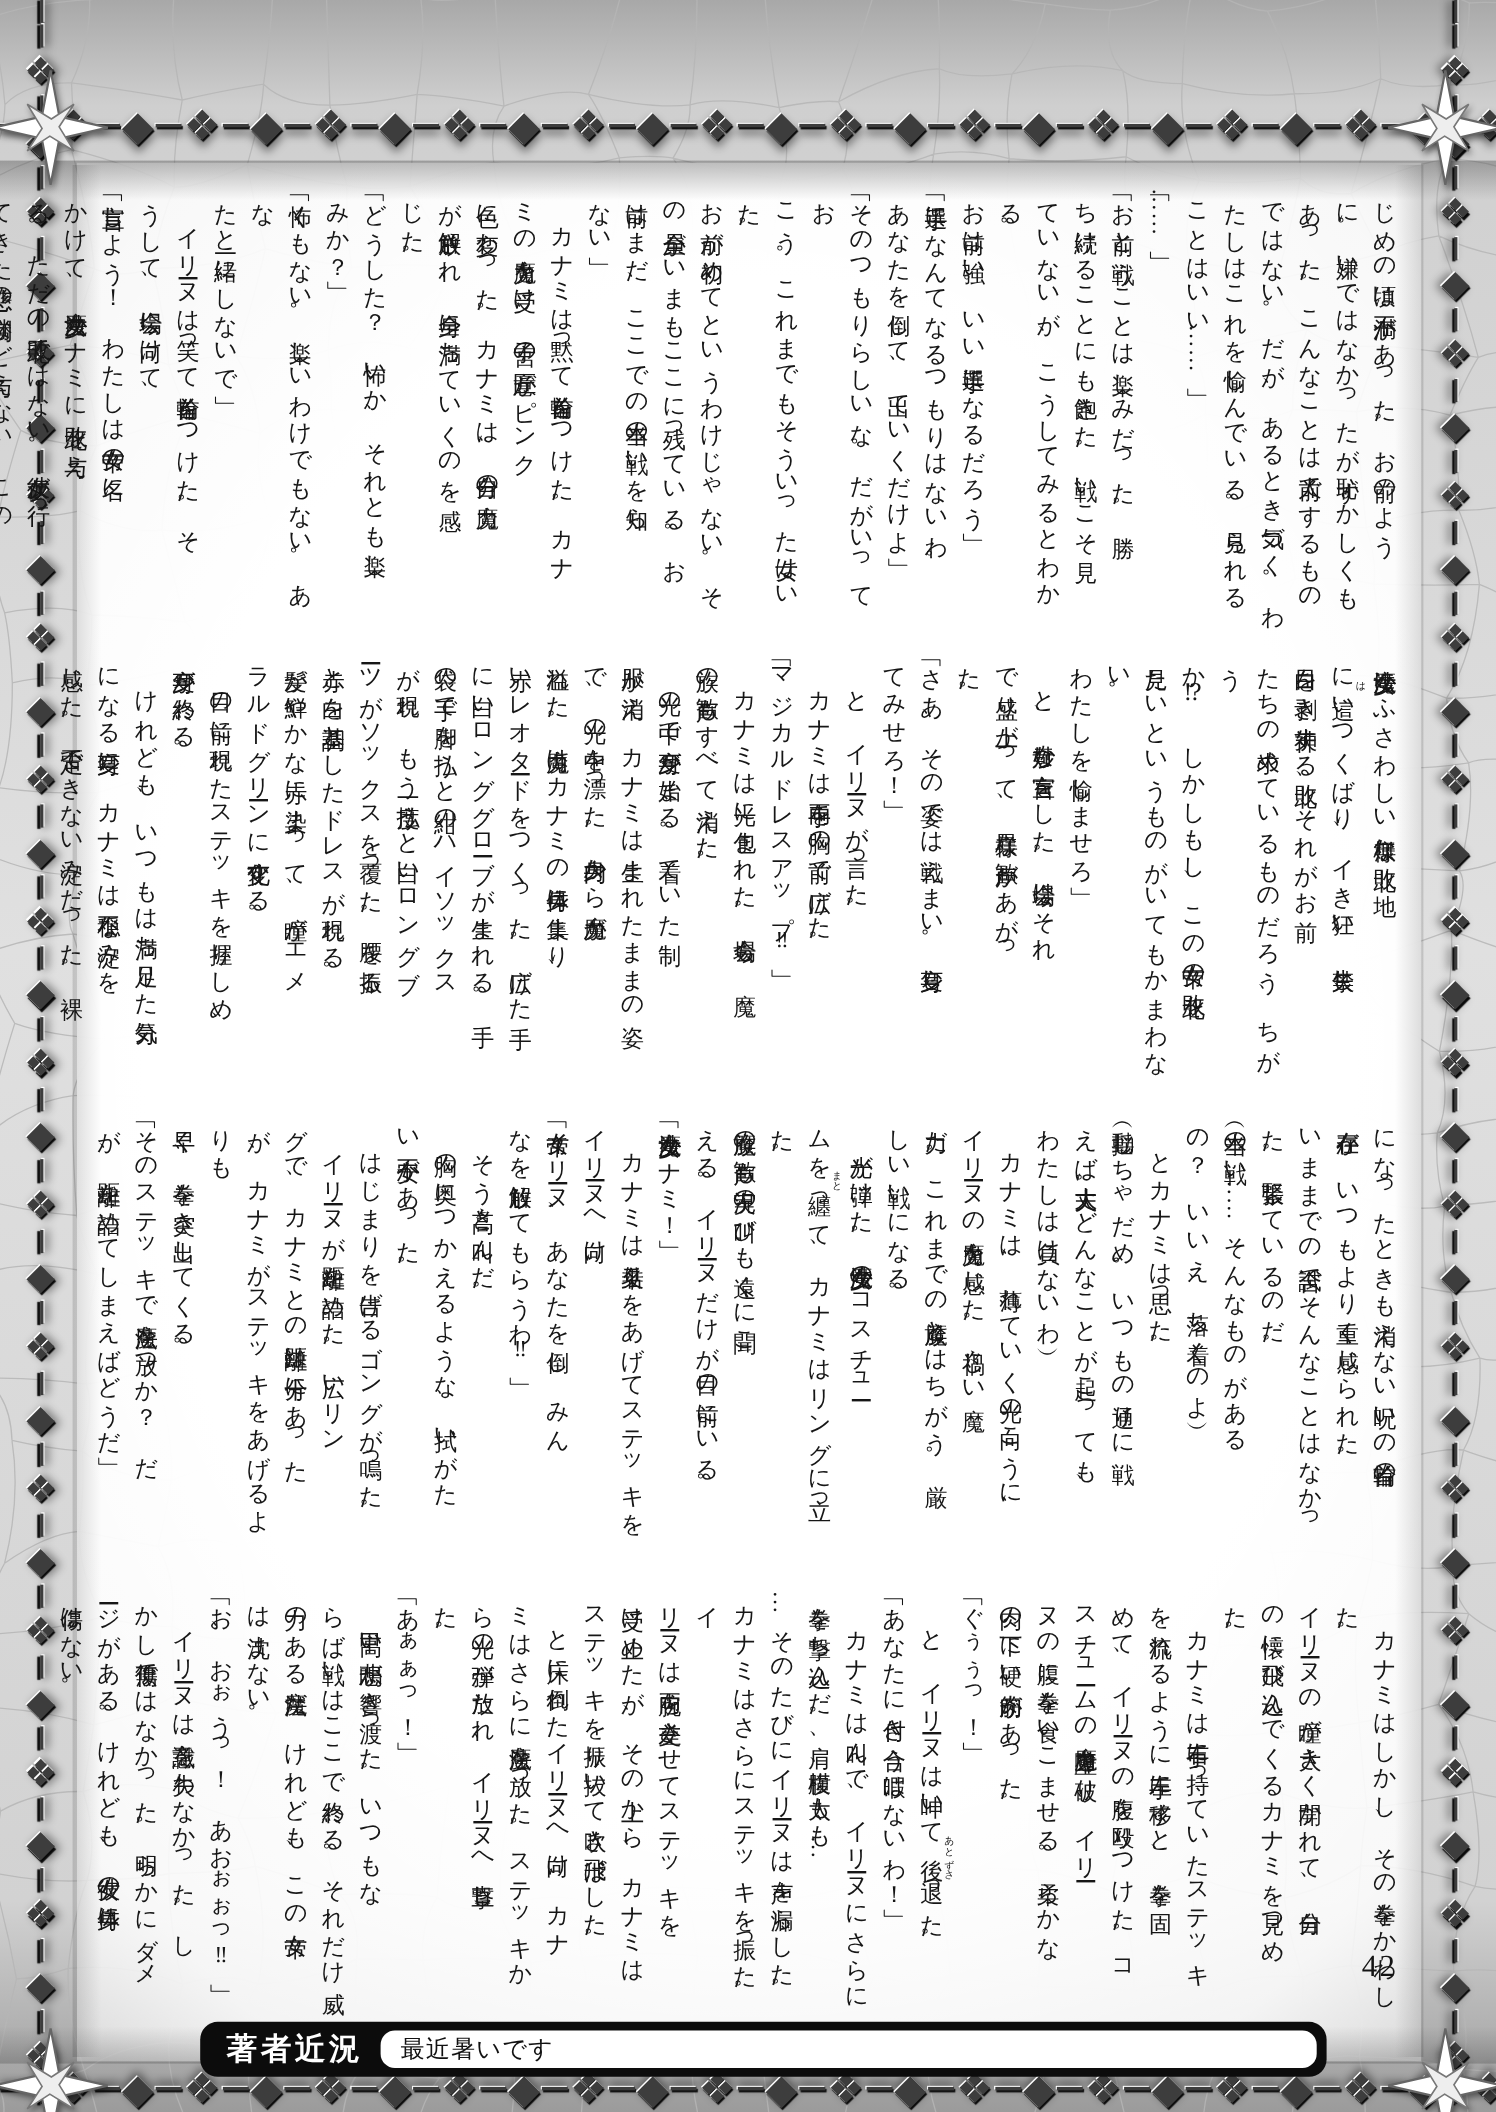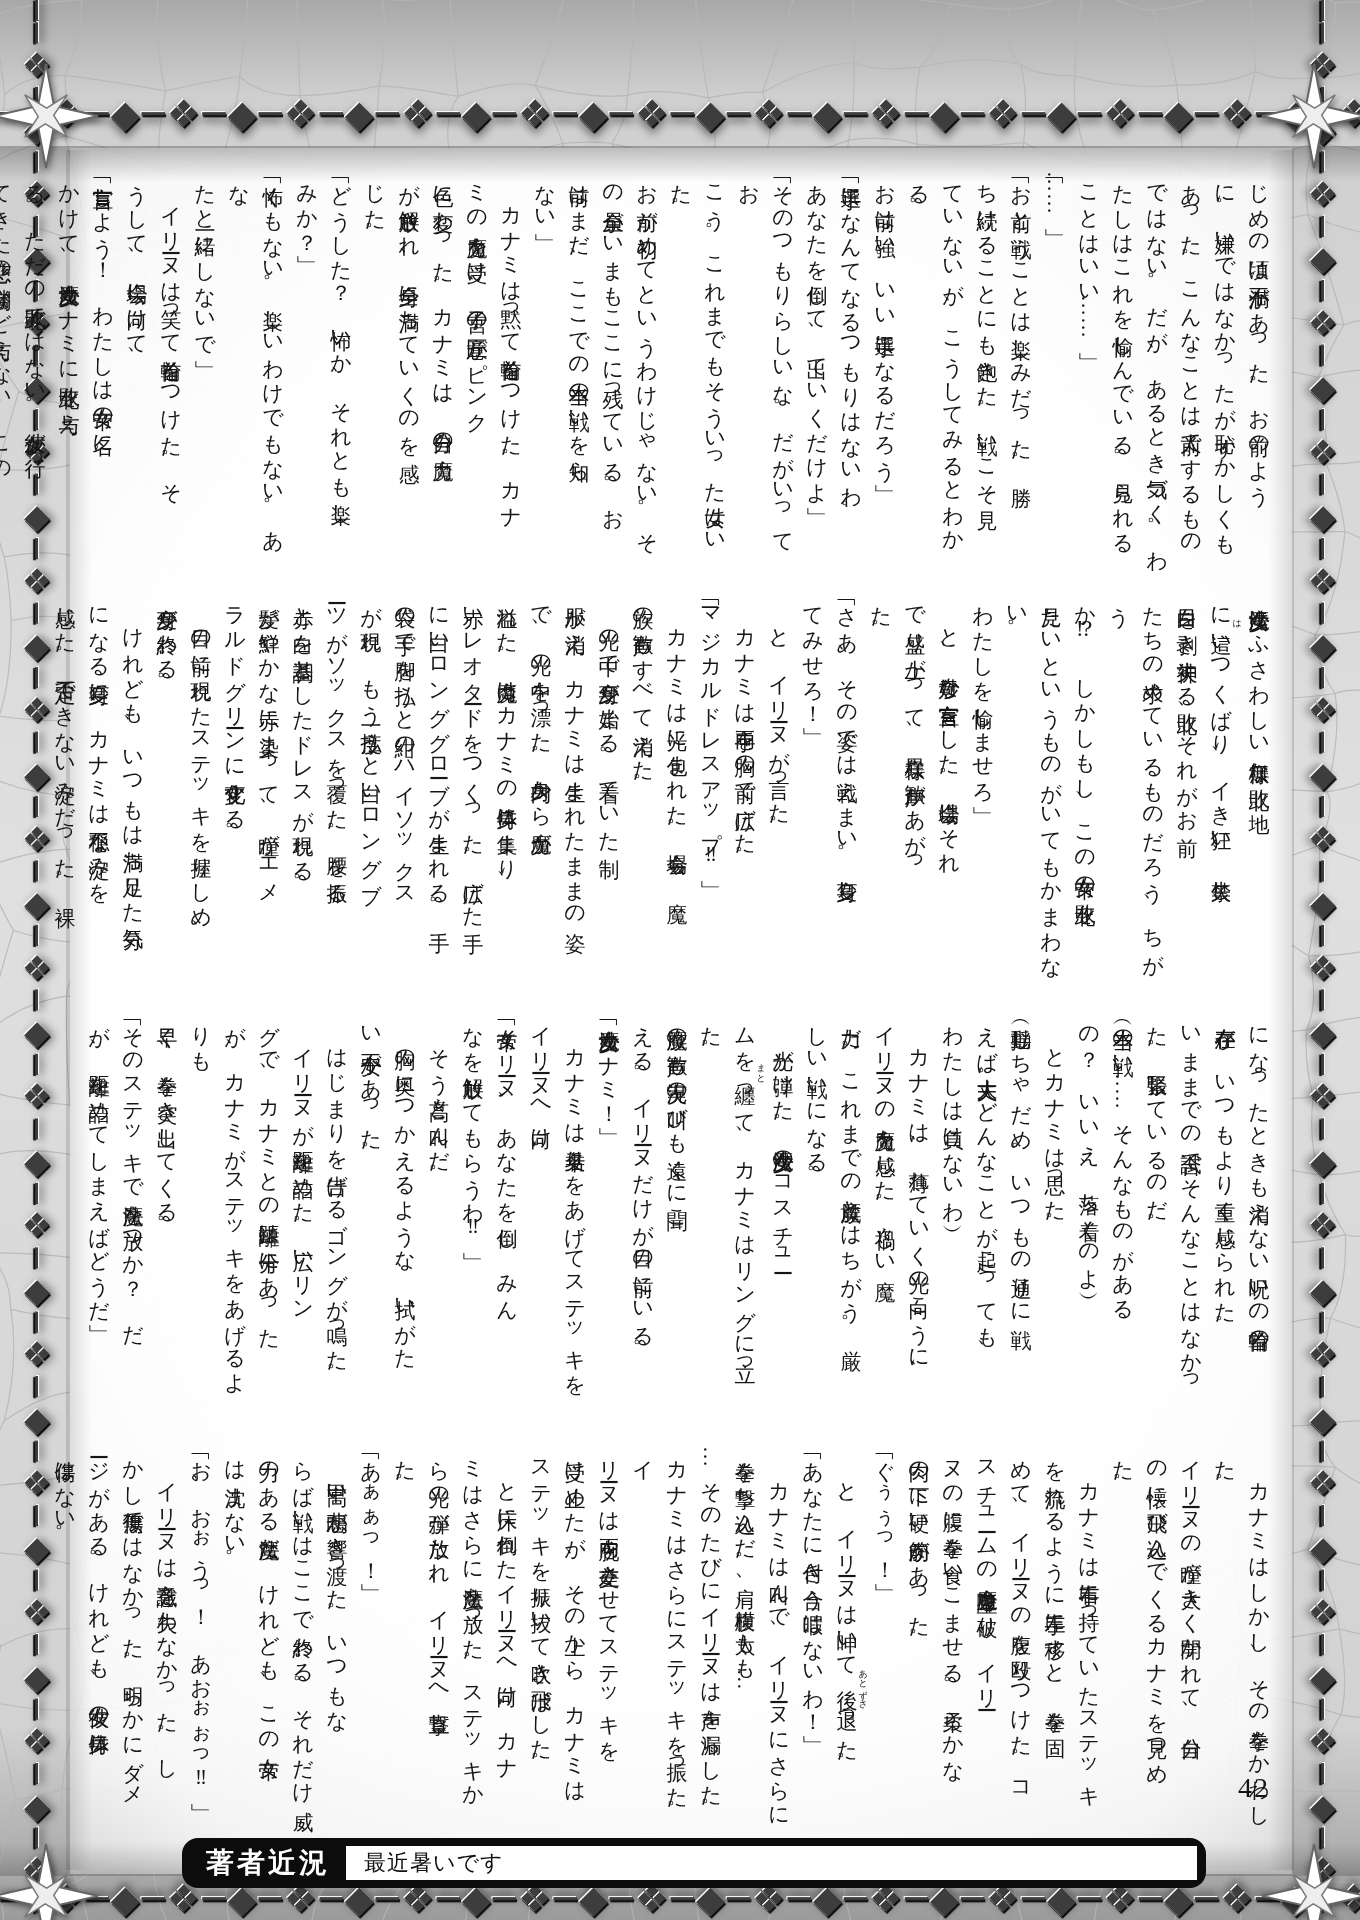--- a/index.html
+++ b/index.html
@@ -49,21 +49,21 @@
   
   .footer-bar{
     position:absolute;left:182px;top:1838px;width:1024px;height:50px;
     background:#0c0c0c;border-radius:16px;display:flex;align-items:center;z-index:8;
   }
   .footer-label{
     color:#ffffff;font-family:"Liberation Sans","DejaVu Sans",sans-serif;
     font-weight:bold;font-size:28px;letter-spacing:3px;padding:0 16px 0 24px;white-space:nowrap;
   }
   .footer-note-box{
-    flex:1;height:34px;margin-right:9px;background:#ffffff;border-radius:0;
+    flex:1;height:34px;margin-right:9px;background:#ffffff;border-radius:13px;
     display:flex;align-items:center;padding-left:18px;
   }
   .footer-note{
     color:#111111;font-family:"Liberation Sans","DejaVu Sans",sans-serif;
     font-size:22px;letter-spacing:1px;
   }
   .page-number{
     position:absolute;left:1238px;top:1772px;font-size:28px;color:#141414;
     letter-spacing:2px;z-index:8;font-family:"Liberation Serif","DejaVu Serif",serif;
   }

